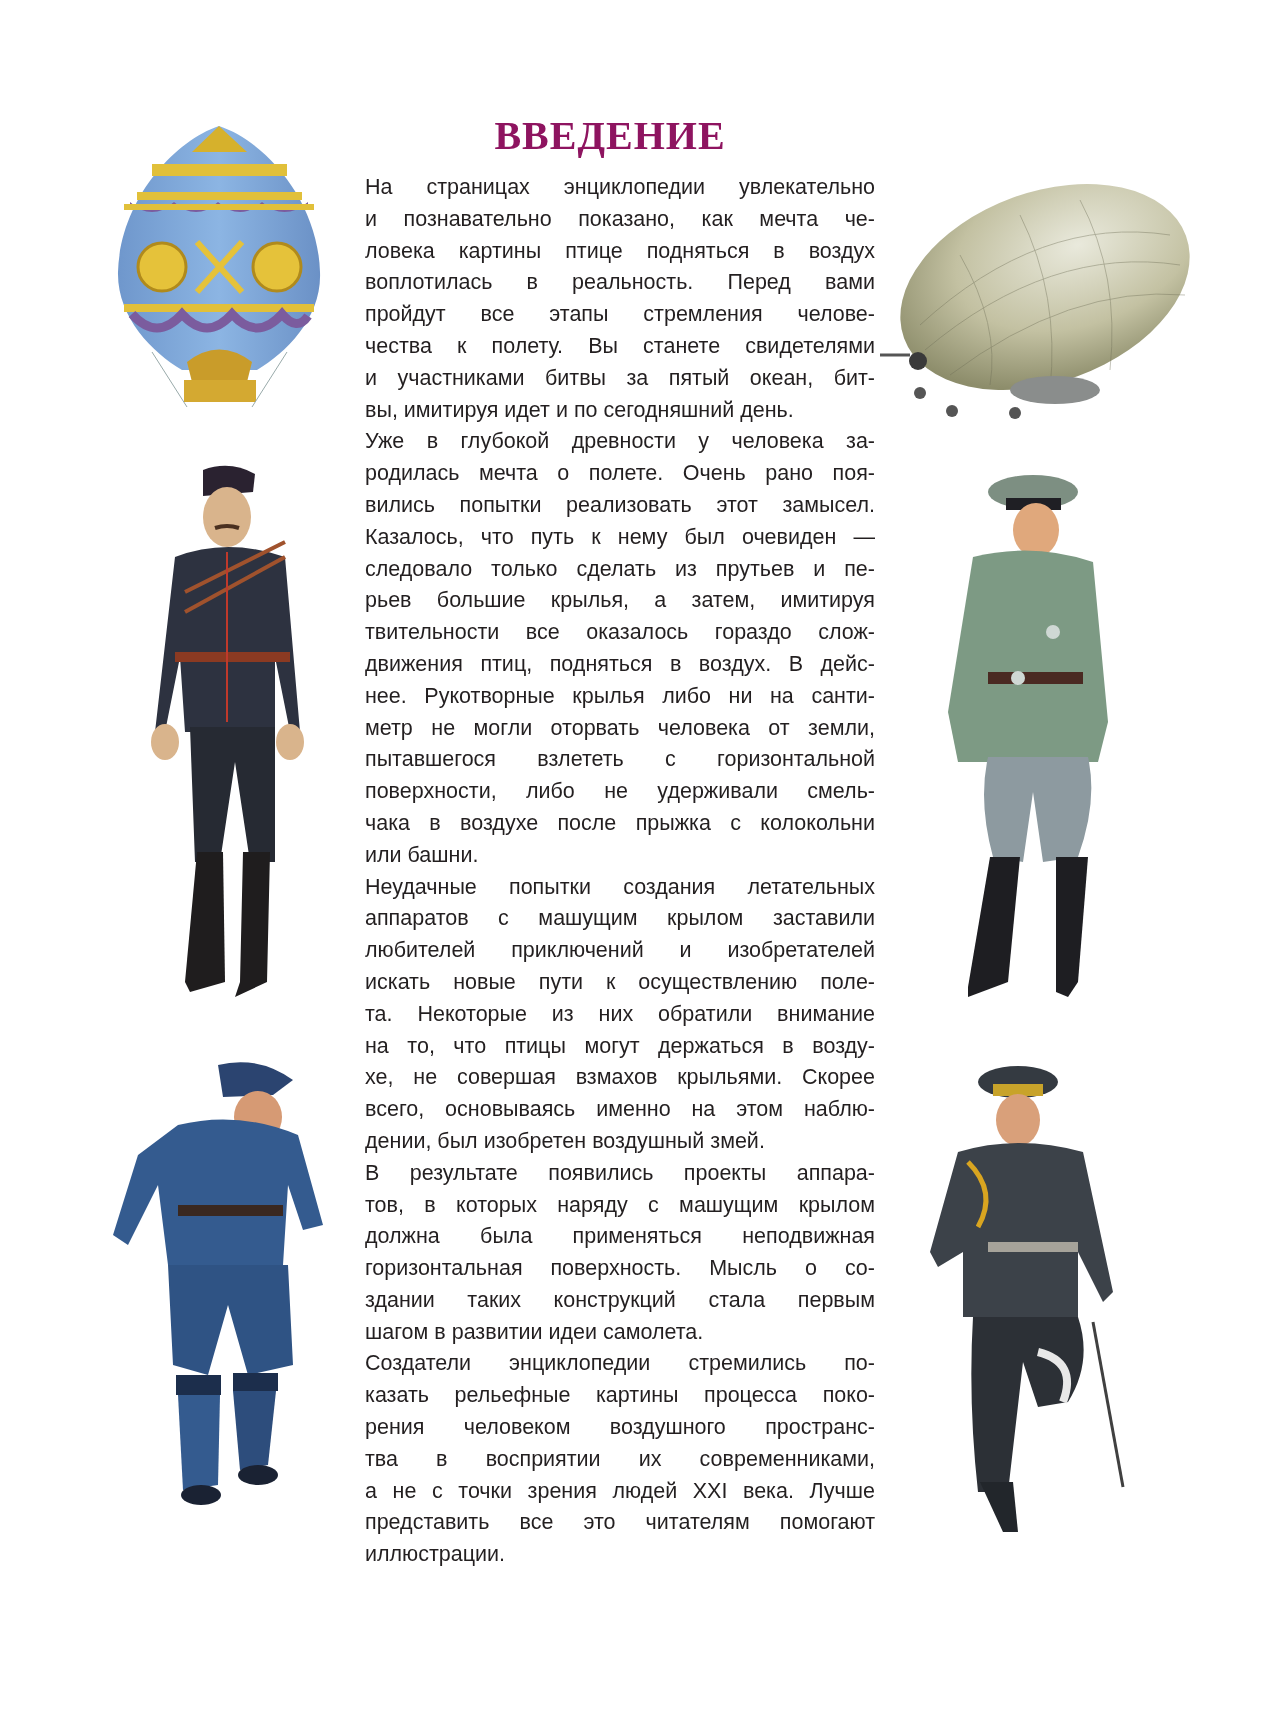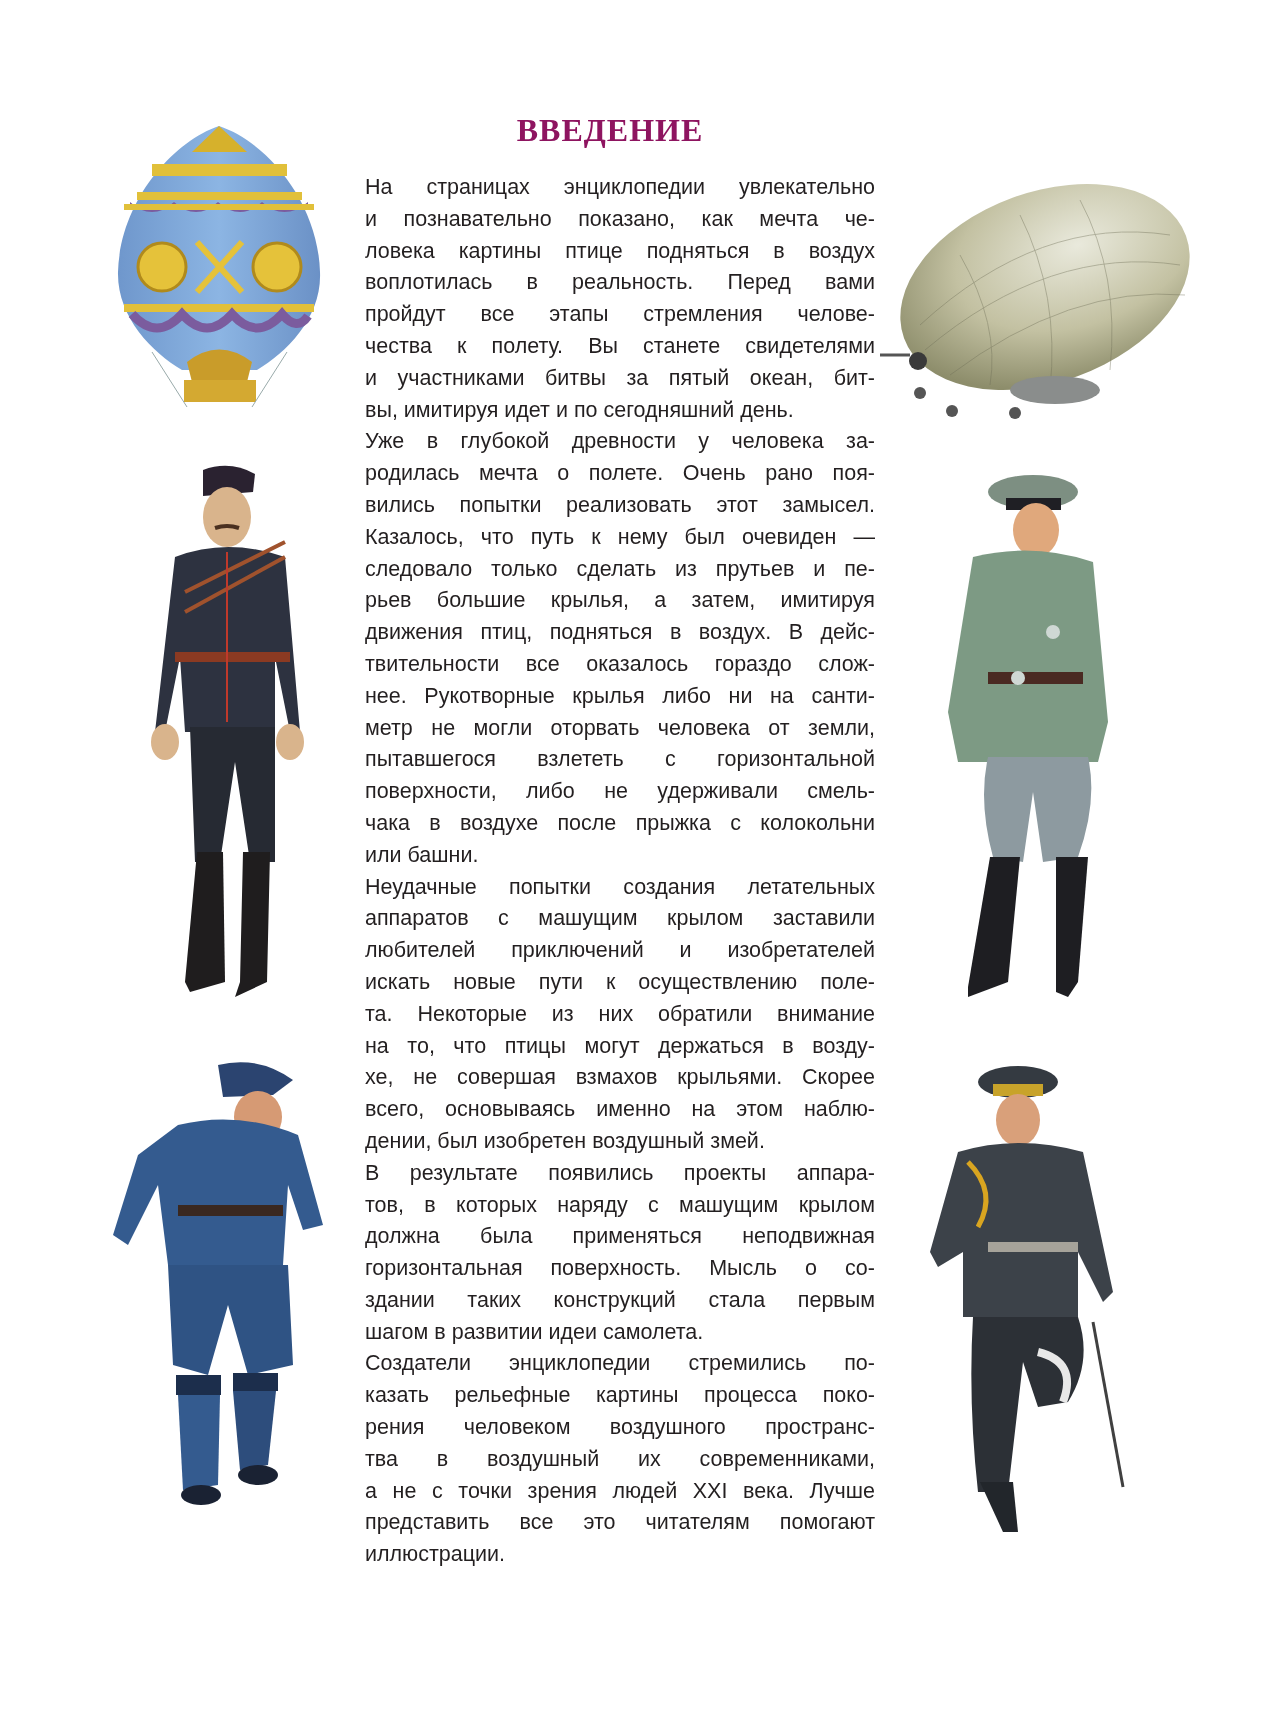--- a/index.html
+++ b/index.html
@@ -3,21 +3,21 @@
 <meta charset="utf-8">
 <style>
   html, body { margin: 0; padding: 0; background: #ffffff; }
   body { width: 1270px; height: 1713px; position: relative; overflow: hidden; }
   .page { position: absolute; left: 0; top: 0; width: 1270px; height: 1713px; background: #fff; }
 
   .title {
     position: absolute; left: 340px; top: 112px; width: 540px;
     text-align: center;
     font-family: "Liberation Serif", "DejaVu Serif", serif;
-    font-weight: bold; font-size: 32px; letter-spacing: 1px;
+    font-weight: bold; font-size: 40px; letter-spacing: 1px;
     color: #8e1460;
   }
 
   .text-col {
     position: absolute; left: 365px; top: 172px; width: 510px;
     font-family: "Liberation Sans", "DejaVu Sans", sans-serif;
     font-size: 21.5px; line-height: 31.8px; color: #231f20;
   }
   .line { display: block; text-align: justify; text-align-last: justify; white-space: nowrap; height: 31.8px; }
   .line.last { text-align-last: left; }
@@ -43,22 +43,22 @@
         <span class="line">и участниками битвы за пятый океан, бит-</span>
         <span class="line last">вы, имитируя идет и по сегодняшний день.</span>
       </div>
       <div>
         <span class="line">Уже в глубокой древности у человека за-</span>
         <span class="line">родилась мечта о полете. Очень рано поя-</span>
         <span class="line">вились попытки реализовать этот замысел.</span>
         <span class="line">Казалось, что путь к нему был очевиден —</span>
         <span class="line">следовало только сделать из прутьев и пе-</span>
         <span class="line">рьев большие крылья, а затем, имитируя</span>
+        <span class="line">твительности все оказалось гораздо слож-</span>
         <span class="line">движения птиц, подняться в воздух. В дейс-</span>
-        <span class="line">твительности все оказалось гораздо слож-</span>
         <span class="line">нее. Рукотворные крылья либо ни на санти-</span>
         <span class="line">метр не могли оторвать человека от земли,</span>
         <span class="line">пытавшегося взлететь с горизонтальной</span>
         <span class="line">поверхности, либо не удерживали смель-</span>
         <span class="line">чака в воздухе после прыжка с колокольни</span>
         <span class="line last">или башни.</span>
       </div>
       <div>
         <span class="line">Неудачные попытки создания летательных</span>
         <span class="line">аппаратов с машущим крылом заставили</span>
@@ -75,21 +75,21 @@
         <span class="line">тов, в которых наряду с машущим крылом</span>
         <span class="line">должна была применяться неподвижная</span>
         <span class="line">горизонтальная поверхность. Мысль о со-</span>
         <span class="line">здании таких конструкций стала первым</span>
         <span class="line last">шагом в развитии идеи самолета.</span>
       </div>
       <div>
         <span class="line">Создатели энциклопедии стремились по-</span>
         <span class="line">казать рельефные картины процесса поко-</span>
         <span class="line">рения человеком воздушного пространс-</span>
-        <span class="line">тва в воздушный их современниками,</span>
+        <span class="line">тва в восприятии их современниками,</span>
         <span class="line">а не с точки зрения людей XXI века. Лучше</span>
         <span class="line">представить все это читателям помогают</span>
         <span class="line last">иллюстрации.</span>
       </div>
     </div>
 
   <div class="illus" style="left:112px; top:122px;">
     <svg width="215" height="295" viewBox="0 0 215 295">
       <defs>
         <linearGradient id="bg1" x1="0" x2="1">

